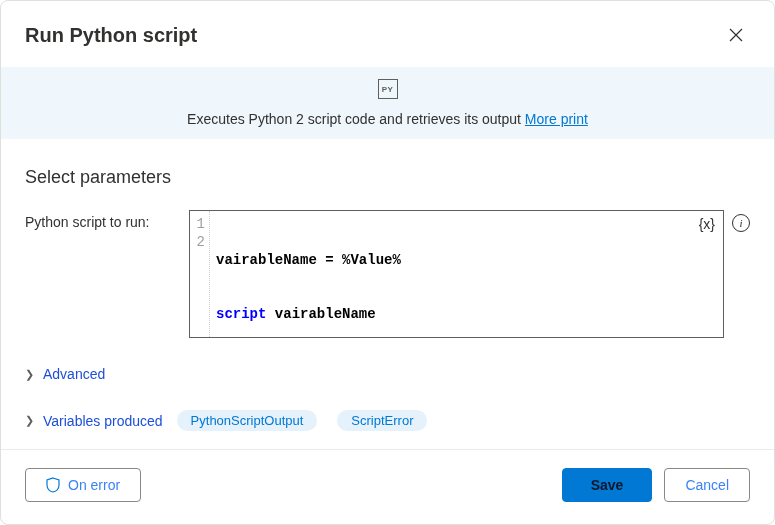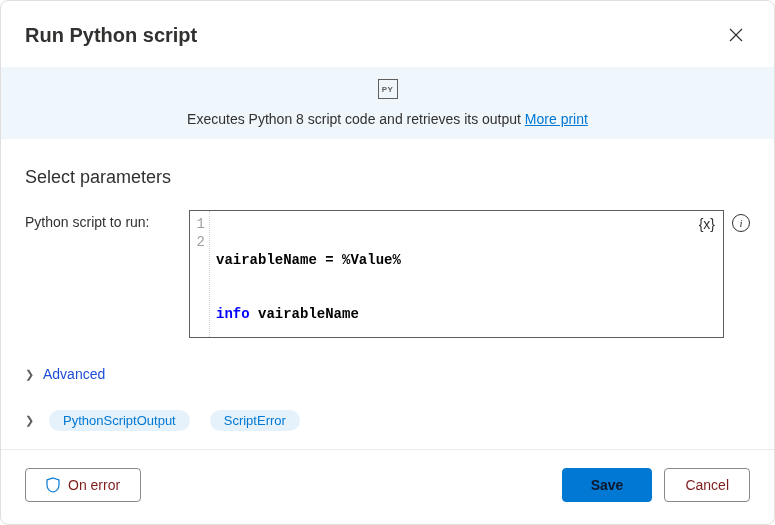--- a/index.html
+++ b/index.html
@@ -186,21 +186,21 @@
     padding: 1px 20px;
     border-radius: 4px;
     font-size: 14px;
     font-family: inherit;
     cursor: pointer;
     display: inline-flex;
     align-items: center;
     gap: 8px;
     border: 1px solid #8a8886;
     background: #fff;
-    color: #7f1d1d;
+    color: #3b82f6;
   }
   .btn-primary {
     background: #0078d4;
     border-color: #0078d4;
     color: #0f172a;
     font-weight: 600;
     padding: 0 28px;
   }
   .shield-icon { color: #0078d4; display:inline-flex; }
 </style>
@@ -214,53 +214,54 @@
     <button class="close-btn">
       <svg width="14" height="14" viewBox="0 0 14 14">
           <path d="M1 1 L13 13 M13 1 L1 13" stroke="#323130" stroke-width="1.2" fill="none"></path>
         </svg>
     </button>
   </div>
 
   <div class="info-bar">
     <div class="py-badge">PY</div>
     <div class="info-text">
-      <span>Executes Python 8 script code and retrieves its output </span><a class="info-link">More print</a>
+      <span>Executes Python 2 script code and retrieves its output </span><a class="info-link">More print</a>
     </div>
   </div>
 
   <div class="body">
     <div class="section-heading">Select parameters</div>
 
     <div class="field-row">
       <div class="field-label">Python script to run:</div>
 
       <div class="editor-wrap">
         <div class="editor">
           <div class="gutter">
             <div>1</div>
             <div>2</div>
           </div>
           <div class="code">
             <div class="code-line">vairableName = %Value%</div>
-            <div class="code-line"><span class="kw">info</span><span> vairableName</span></div>
+            <div class="code-line"><span class="kw">script</span><span> vairableName</span></div>
           </div>
           <span class="var-token">{x}</span>
         </div>
         <div class="info-icon">i</div>
       </div>
     </div>
 
     <div class="collapsible">
       <span class="chevron">❯</span>
       <span class="label">Advanced</span>
     </div>
 
     <div class="collapsible">
       <span class="chevron">❯</span>
+      <span class="label">Variables produced</span>
       <div class="pills">
         <span class="pill">PythonScriptOutput</span>
         <span class="pill">ScriptError</span>
       </div>
     </div>
 
   </div>
 
   <div class="footer">
     <button class="btn">

